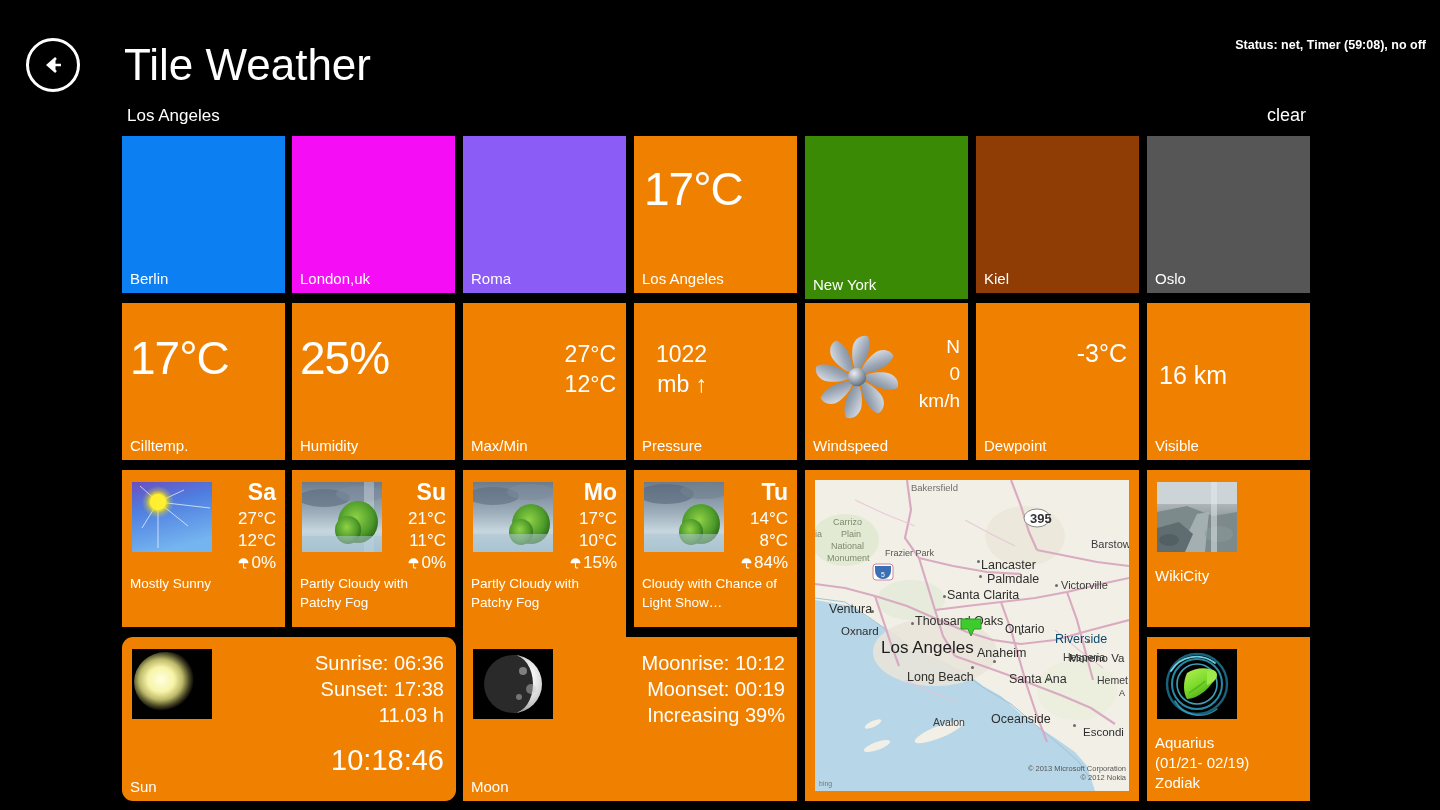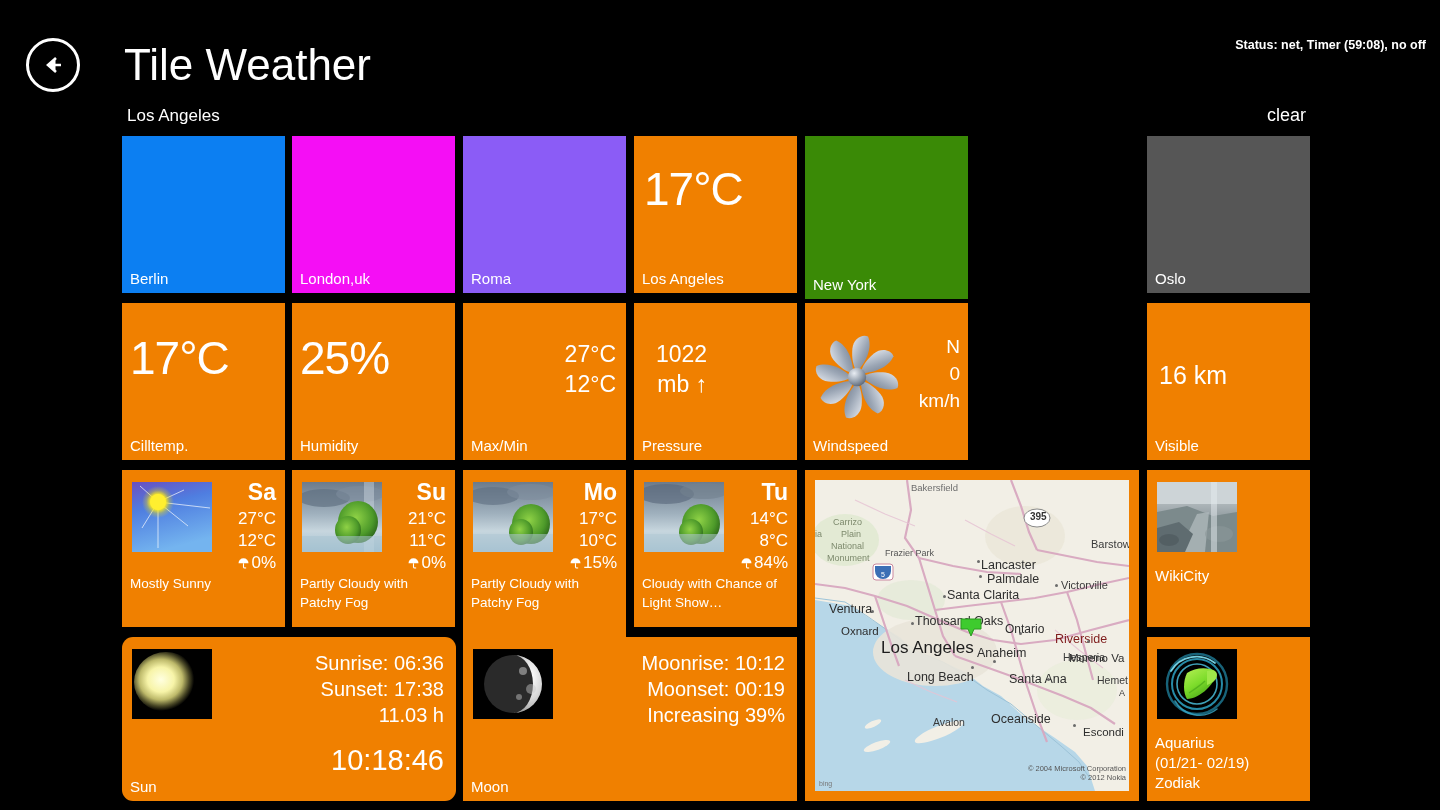--- a/index.html
+++ b/index.html
@@ -190,20 +190,24 @@
     <div class="tile citytile" style="left:512px; top:0px; width:163px; height:157px; background:#f08000;">
       <div class="bigtemp">17°C</div>
       <div class="tlabel">Los Angeles</div>
     </div>
 
     <div class="tile citytile" style="left:683px; top:0px; width:163px; height:163px; background:#3a8a06;">
       <div class="bigtemp"></div>
       <div class="tlabel">New York</div>
     </div>
 
+    <div class="tile citytile" style="left:854px; top:0px; width:163px; height:157px; background:#8f3c05;">
+      <div class="bigtemp"></div>
+      <div class="tlabel">Kiel</div>
+    </div>
 
     <div class="tile citytile" style="left:1025px; top:0px; width:163px; height:157px; background:#565656;">
       <div class="bigtemp"></div>
       <div class="tlabel">Oslo</div>
     </div>
 
     <div class="tile metric" style="left:0px; top:167px; width:163px; height:157px;">
       <div class="huge">17°C</div>
       <div class="tlabel">Cilltemp.</div>
     </div>
@@ -277,20 +281,24 @@
         </svg>
       </span>
       <div class="stack-sm">
         <div>N</div>
         <div>0</div>
         <div>km/h</div>
       </div>
       <div class="tlabel">Windspeed</div>
     </div>
 
+    <div class="tile metric" style="left:854px; top:167px; width:163px; height:157px;">
+      <div class="midtemp">-3°C</div>
+      <div class="tlabel">Dewpoint</div>
+    </div>
 
     <div class="tile metric" style="left:1025px; top:167px; width:163px; height:157px;">
       <div class="kmline">16 km</div>
       <div class="tlabel">Visible</div>
     </div>
 
     <div class="tile fc" style="left:0px; top:334px; width:163px; height:157px;">
       <span class="fcimg">
         <svg width="80" height="70" viewBox="0 0 80 70">
           <defs>
@@ -474,38 +482,38 @@
             <rect x="58" y="84" width="20" height="16" rx="3" fill="#ffffff" stroke="#c9889f" stroke-width="1"></rect>
             <path d="M60 86 h16 v5 a8 8 0 0 1 -8 8 a8 8 0 0 1 -8 -8 Z" fill="#3b6fb5"></path>
             <text x="68" y="97" font-size="7" fill="#ffffff" text-anchor="middle" font-family="Liberation Sans, sans-serif">5</text>
           </g>
           <g>
             <ellipse cx="222" cy="38" rx="13" ry="9" fill="#ffffff" stroke="#8a8a8a" stroke-width="1"></ellipse>
           </g>
         </svg>
 
         <div class="maplbl" style="left:96px; top:2px; font-size:9.5px; color:#6d6d6d;">Bakersfield</div>
-        <div class="maplbl" style="left:215px; top:31px; font-size:10px; font-weight:700; color:#333;">395</div>
+        <div class="maplbl" style="left:215px; top:31px; font-size:13px; font-weight:700; color:#333;">395</div>
         <div class="maplbl" style="left:18px; top:37px; font-size:9px; color:#7d8a6d;">Carrizo</div>
         <div class="maplbl" style="left:26px; top:49px; font-size:9px; color:#7d8a6d;">Plain</div>
         <div class="maplbl" style="left:16px; top:61px; font-size:9px; color:#7d8a6d;">National</div>
         <div class="maplbl" style="left:12px; top:73px; font-size:9px; color:#7d8a6d;">Monument</div>
         <div class="maplbl" style="left:0px; top:49px; font-size:9px; color:#7d8a6d;">ia</div>
         <div class="maplbl" style="left:70px; top:68px; font-size:9px; color:#555;">Frazier Park</div>
         <div class="maplbl" style="left:276px; top:58px; font-size:11px; color:#3a3a3a;">Barstow</div>
         <div class="maplbl" style="left:166px; top:78px; font-size:12.5px; color:#2e2e2e;">Lancaster</div>
         <div class="maplbl" style="left:172px; top:92px; font-size:12.5px; color:#2e2e2e;">Palmdale</div>
         <div class="maplbl" style="left:246px; top:99px; font-size:11px; color:#3a3a3a;">Victorville</div>
         <div class="maplbl" style="left:132px; top:108px; font-size:12.5px; color:#2e2e2e;">Santa Clarita</div>
         <div class="maplbl" style="left:248px; top:123px; font-size:10.5px; color:#3a3a3a;margin-top:48px;">Hesperia</div>
         <div class="maplbl" style="left:14px; top:122px; font-size:12.5px; color:#2e2e2e;">Ventura</div>
         <div class="maplbl" style="left:100px; top:134px; font-size:12.5px; color:#2e2e2e;">Thousand Oaks</div>
         <div class="maplbl" style="left:190px; top:142px; font-size:12px; color:#2e2e2e;">Ontario</div>
         <div class="maplbl" style="left:26px; top:145px; font-size:11.5px; color:#2e2e2e;">Oxnard</div>
-        <div class="maplbl" style="left:240px; top:152px; font-size:12.5px; color:#7f1d1d;">Riverside</div>
+        <div class="maplbl" style="left:240px; top:152px; font-size:12.5px; color:#0c4a6e;">Riverside</div>
         <div class="maplbl" style="left:66px; top:158px; font-size:17px; color:#1d1d1d;">Los Angeles</div>
         <div class="maplbl" style="left:162px; top:166px; font-size:12.5px; color:#2e2e2e;">Anaheim</div>
         <div class="maplbl" style="left:254px; top:172px; font-size:11.5px; color:#2e2e2e;">Moreno Va</div>
         <div class="maplbl" style="left:92px; top:190px; font-size:12.5px; color:#2e2e2e;">Long Beach</div>
         <div class="maplbl" style="left:194px; top:192px; font-size:12.5px; color:#2e2e2e;">Santa Ana</div>
         <div class="maplbl" style="left:282px; top:194px; font-size:10.5px; color:#3a3a3a;">Hemet</div>
         <div class="maplbl" style="left:304px; top:208px; font-size:9px; color:#3a3a3a;">A</div>
         <div class="maplbl" style="left:118px; top:236px; font-size:10.5px; color:#3a3a3a;">Avalon</div>
         <div class="maplbl" style="left:176px; top:232px; font-size:12.5px; color:#2e2e2e;">Oceanside</div>
         <div class="maplbl" style="left:268px; top:246px; font-size:11.5px; color:#2e2e2e;">Escondi</div>
@@ -524,21 +532,21 @@
         <div class="mapdot" style="left:258px;top:244px;"></div>
 
         <span class="pin" style="left:145px; top:138px;">
           <svg width="22" height="19" viewBox="0 0 22 19">
             <path d="M1 1 h20 v10 h-7 l-3 7 l-3 -7 h-7 Z" fill="#3ecb2e" stroke="#2a9a20" stroke-width="1"></path>
           </svg>
         </span>
 
         <div class="mapbing">bing</div>
         <div class="mapcopy">
-          <div>© 2004 Microsoft Corporation</div>
+          <div>© 2013 Microsoft Corporation</div>
           <div>© 2012 Nokia</div>
         </div>
       </div>
     </div>
 
     <div class="tile sq" style="left:1025px; top:334px; width:163px; height:157px;">
       <span class="sqimg">
         <svg width="80" height="70" viewBox="0 0 80 70">
           <defs>
             <linearGradient id="wsky" x1="0" y1="0" x2="0" y2="1">

